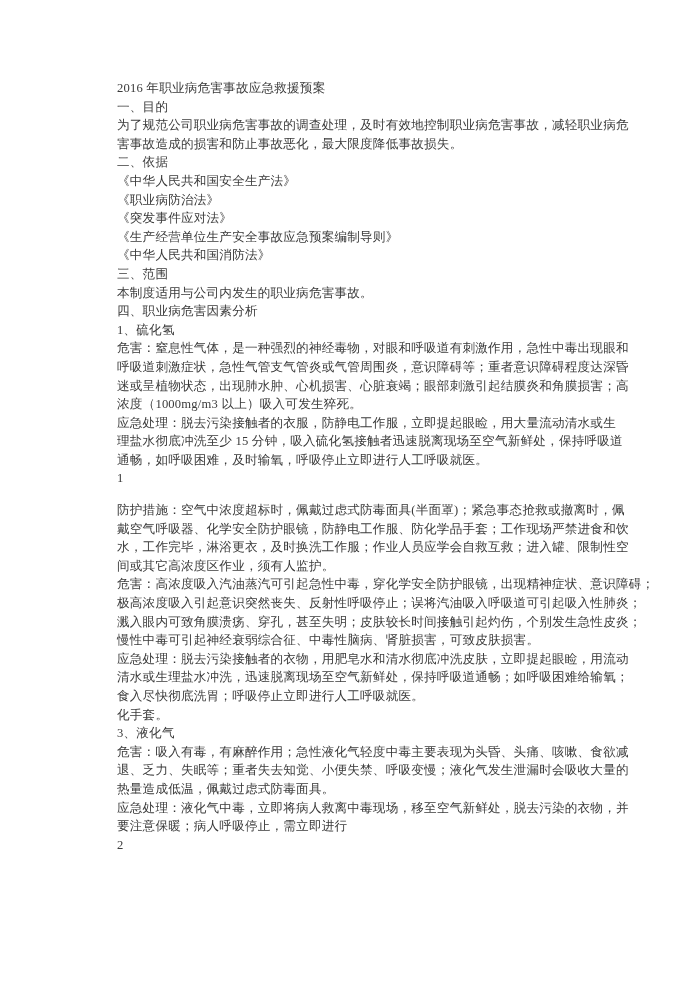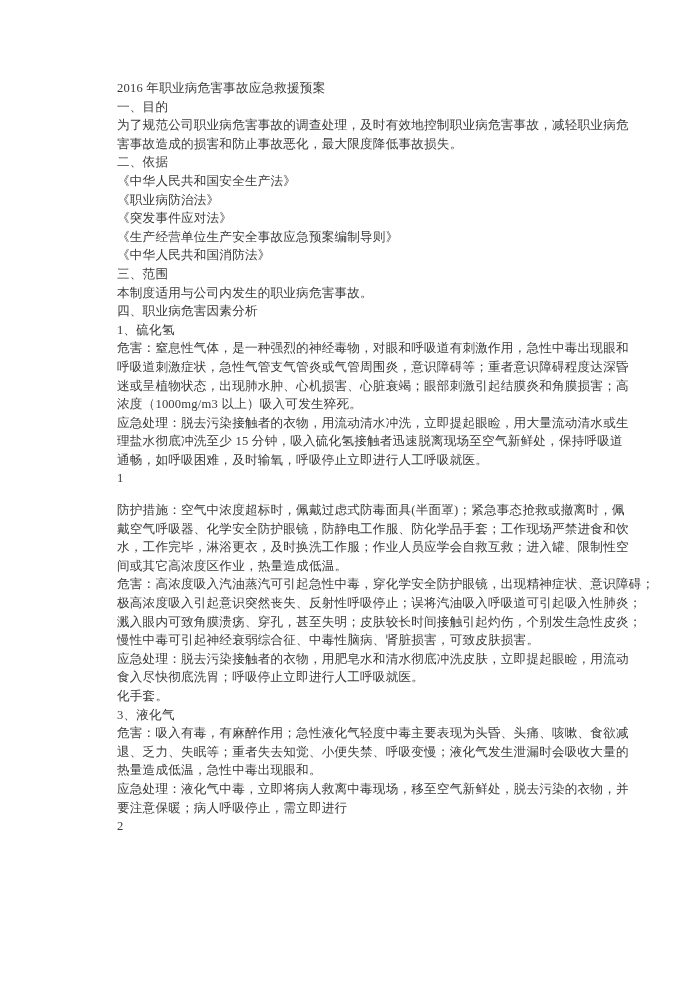--- a/index.html
+++ b/index.html
@@ -49,36 +49,37 @@
     <div class="line">《生产经营单位生产安全事故应急预案编制导则》</div>
     <div class="line">《中华人民共和国消防法》</div>
     <div class="line">三、范围</div>
     <div class="line">本制度适用与公司内发生的职业病危害事故。</div>
     <div class="line">四、职业病危害因素分析</div>
     <div class="line">1、硫化氢</div>
     <div class="line">危害：窒息性气体，是一种强烈的神经毒物，对眼和呼吸道有刺激作用，急性中毒出现眼和</div>
     <div class="line">呼吸道刺激症状，急性气管支气管炎或气管周围炎，意识障碍等；重者意识障碍程度达深昏</div>
     <div class="line">迷或呈植物状态，出现肺水肿、心机损害、心脏衰竭；眼部刺激引起结膜炎和角膜损害；高</div>
     <div class="line">浓度（1000mg/m3 以上）吸入可发生猝死。</div>
-    <div class="line">应急处理：脱去污染接触者的衣物，用流动清水冲洗，立即提起眼睑，用大量流动清水或生</div>
+    <div class="line">应急处理：脱去污染接触者的衣服，防静电工作服，立即提起眼睑，用大量流动清水或生</div>
     <div class="line">理盐水彻底冲洗至少 15 分钟，吸入硫化氢接触者迅速脱离现场至空气新鲜处，保持呼吸道</div>
     <div class="line">通畅，如呼吸困难，及时输氧，呼吸停止立即进行人工呼吸就医。</div>
     <div class="line">1</div>
     <div class="line gap-above">防护措施：空气中浓度超标时，佩戴过虑式防毒面具(半面罩)；紧急事态抢救或撤离时，佩</div>
     <div class="line">戴空气呼吸器、化学安全防护眼镜，防静电工作服、防化学品手套；工作现场严禁进食和饮</div>
     <div class="line">水，工作完毕，淋浴更衣，及时换洗工作服；作业人员应学会自救互救；进入罐、限制性空</div>
-    <div class="line">间或其它高浓度区作业，热量造成低温。</div>
+    <div class="line">间或其它高浓度区作业，须有人监护。</div>
     <div class="line">危害：高浓度吸入汽油蒸汽可引起急性中毒，穿化学安全防护眼镜，出现精神症状、意识障碍；</div>
     <div class="line">极高浓度吸入引起意识突然丧失、反射性呼吸停止；误将汽油吸入呼吸道可引起吸入性肺炎；</div>
     <div class="line">溅入眼内可致角膜溃疡、穿孔，甚至失明；皮肤较长时间接触引起灼伤，个别发生急性皮炎；</div>
     <div class="line">慢性中毒可引起神经衰弱综合征、中毒性脑病、肾脏损害，可致皮肤损害。</div>
     <div class="line">应急处理：脱去污染接触者的衣物，用肥皂水和清水彻底冲洗皮肤，立即提起眼睑，用流动</div>
+    <div class="line">清水或生理盐水冲洗，迅速脱离现场至空气新鲜处，保持呼吸道通畅；如呼吸困难给输氧；</div>
     <div class="line">食入尽快彻底洗胃；呼吸停止立即进行人工呼吸就医。</div>
     <div class="line">化手套。</div>
     <div class="line">3、液化气</div>
     <div class="line">危害：吸入有毒，有麻醉作用；急性液化气轻度中毒主要表现为头昏、头痛、咳嗽、食欲减</div>
     <div class="line">退、乏力、失眠等；重者失去知觉、小便失禁、呼吸变慢；液化气发生泄漏时会吸收大量的</div>
-    <div class="line">热量造成低温，急性中毒出现眼和。</div>
+    <div class="line">热量造成低温，佩戴过虑式防毒面具。</div>
     <div class="line">应急处理：液化气中毒，立即将病人救离中毒现场，移至空气新鲜处，脱去污染的衣物，并</div>
     <div class="line">要注意保暖；病人呼吸停止，需立即进行</div>
     <div class="line">2</div>
   </div>
 </div>
 
 </body></html>

